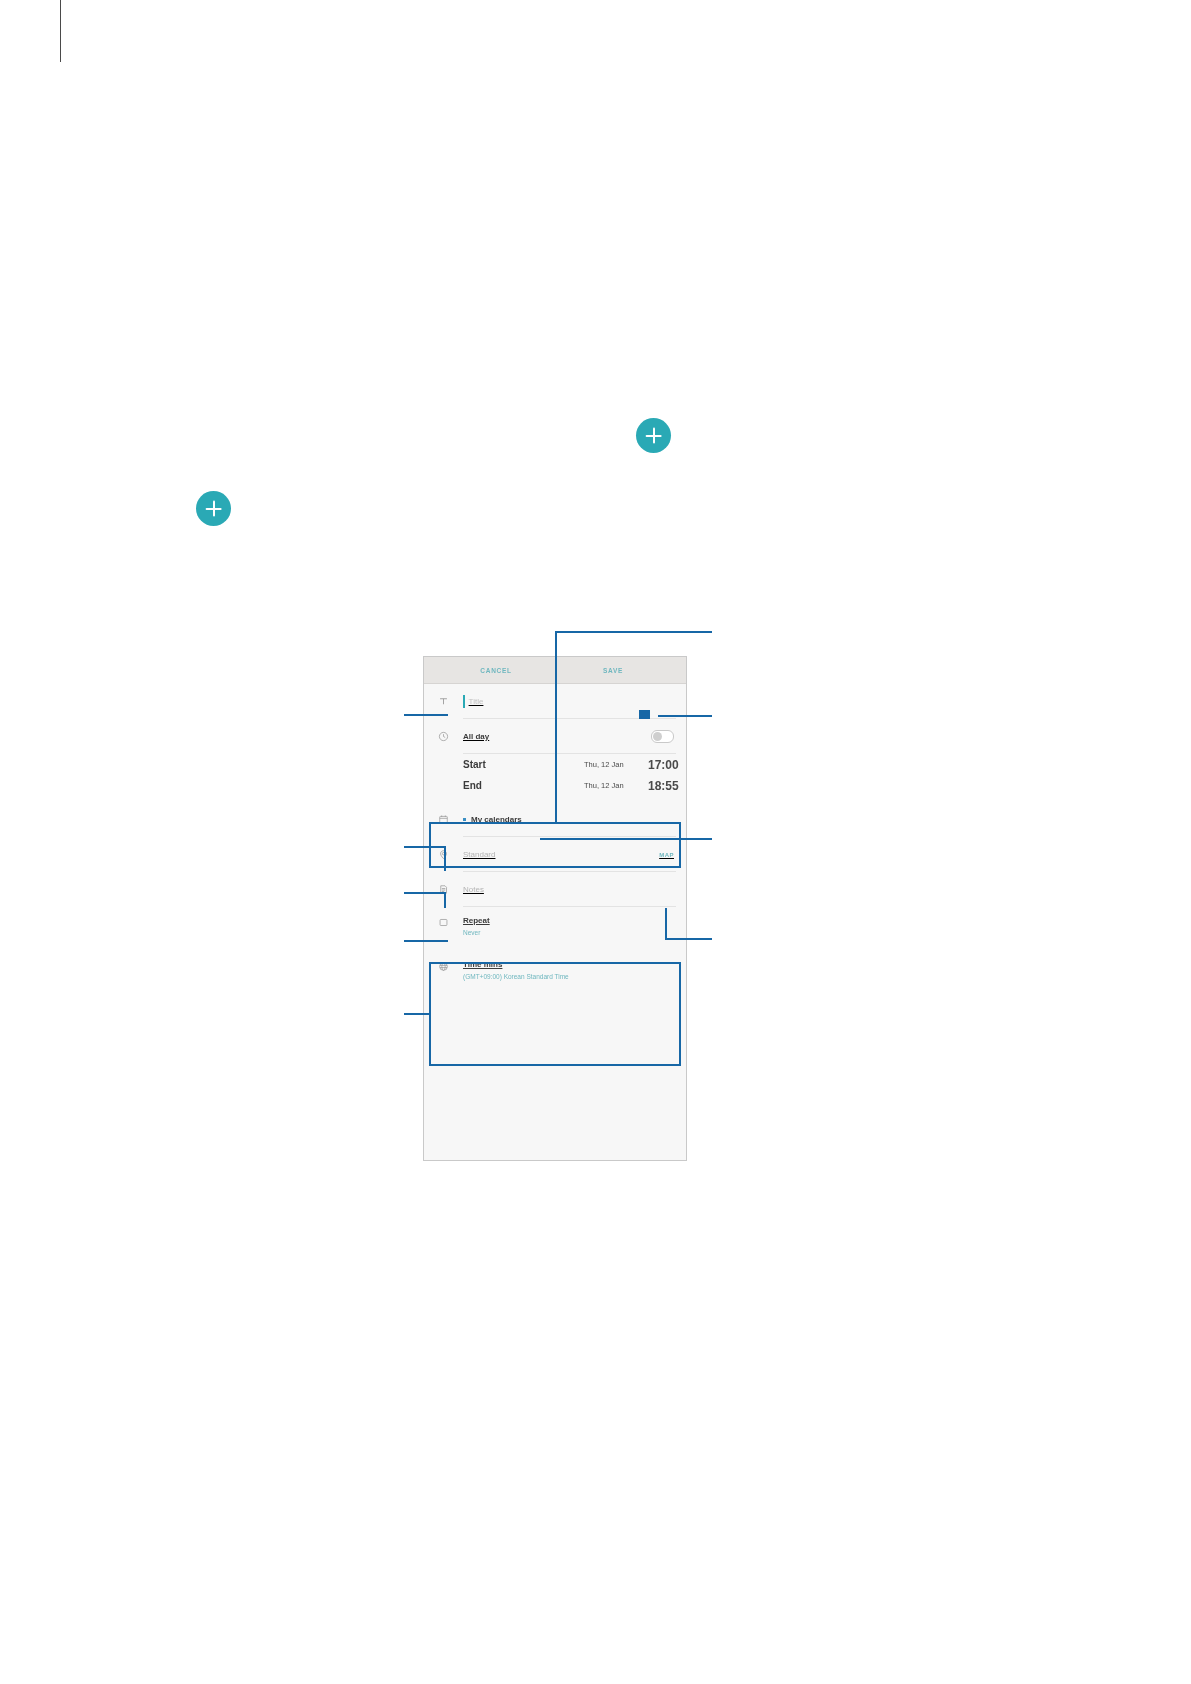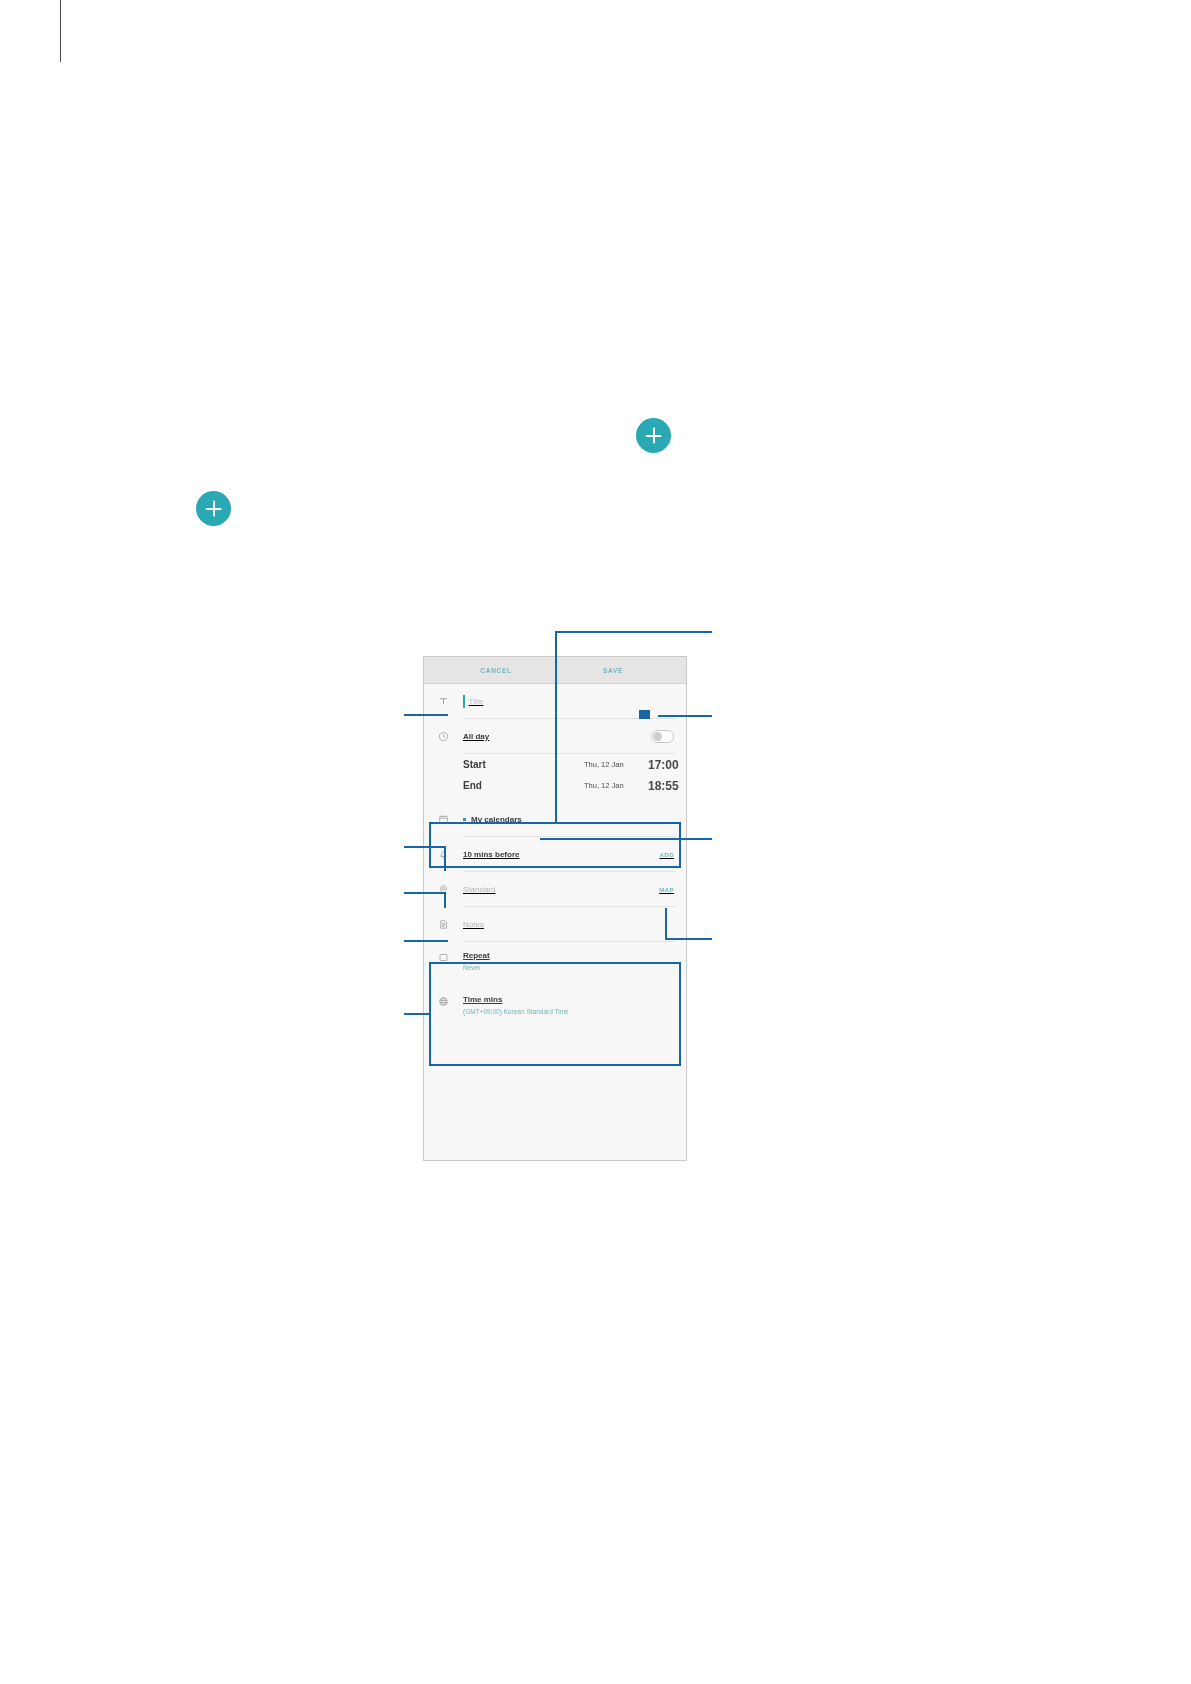--- a/index.html
+++ b/index.html
@@ -322,31 +322,20 @@
           <path d="M2.5 6.3 L13.5 6.3"></path>
             <path d="M5.3 2.2 L5.3 4.3"></path>
             <path d="M10.7 2.2 L10.7 4.3"></path>
         </svg>
       </div>
       <div class="cal-dot"></div>
       <div class="row-label">My calendars</div>
       <div class="sep"></div>
     </div>
 
-    <div class="row">
-      <div class="ic">
-        <svg width="11" height="11" viewBox="0 0 16 16" fill="none" stroke="#9a9a9a" stroke-width="1.1">
-          <path d="M4 11 C4 11 5 9.6 5 7.6 C5 5.4 6.3 4 8 4 C9.7 4 11 5.4 11 7.6 C11 9.6 12 11 12 11 Z"></path>
-          <path d="M7 12.3 C7 13 7.45 13.4 8 13.4 C8.55 13.4 9 13 9 12.3"></path>
-        </svg>
-      </div>
-      <div class="row-label">10 mins before</div>
-      <div class="row-right-link">ADD</div>
-      <div class="sep"></div>
-    </div>
 
     <div class="row">
       <div class="ic">
         <svg width="11" height="11" viewBox="0 0 16 16" fill="none" stroke="#9a9a9a" stroke-width="1.1">
           <path d="M8 14 C8 14 12.3 9.6 12.3 6.8 C12.3 4.4 10.4 2.5 8 2.5 C5.6 2.5 3.7 4.4 3.7 6.8 C3.7 9.6 8 14 8 14 Z"></path>
           <circle cx="8" cy="6.8" r="1.7"></circle>
         </svg>
       </div>
       <div class="row-label muted">Standard</div>
       <div class="row-right-link">MAP</div>

